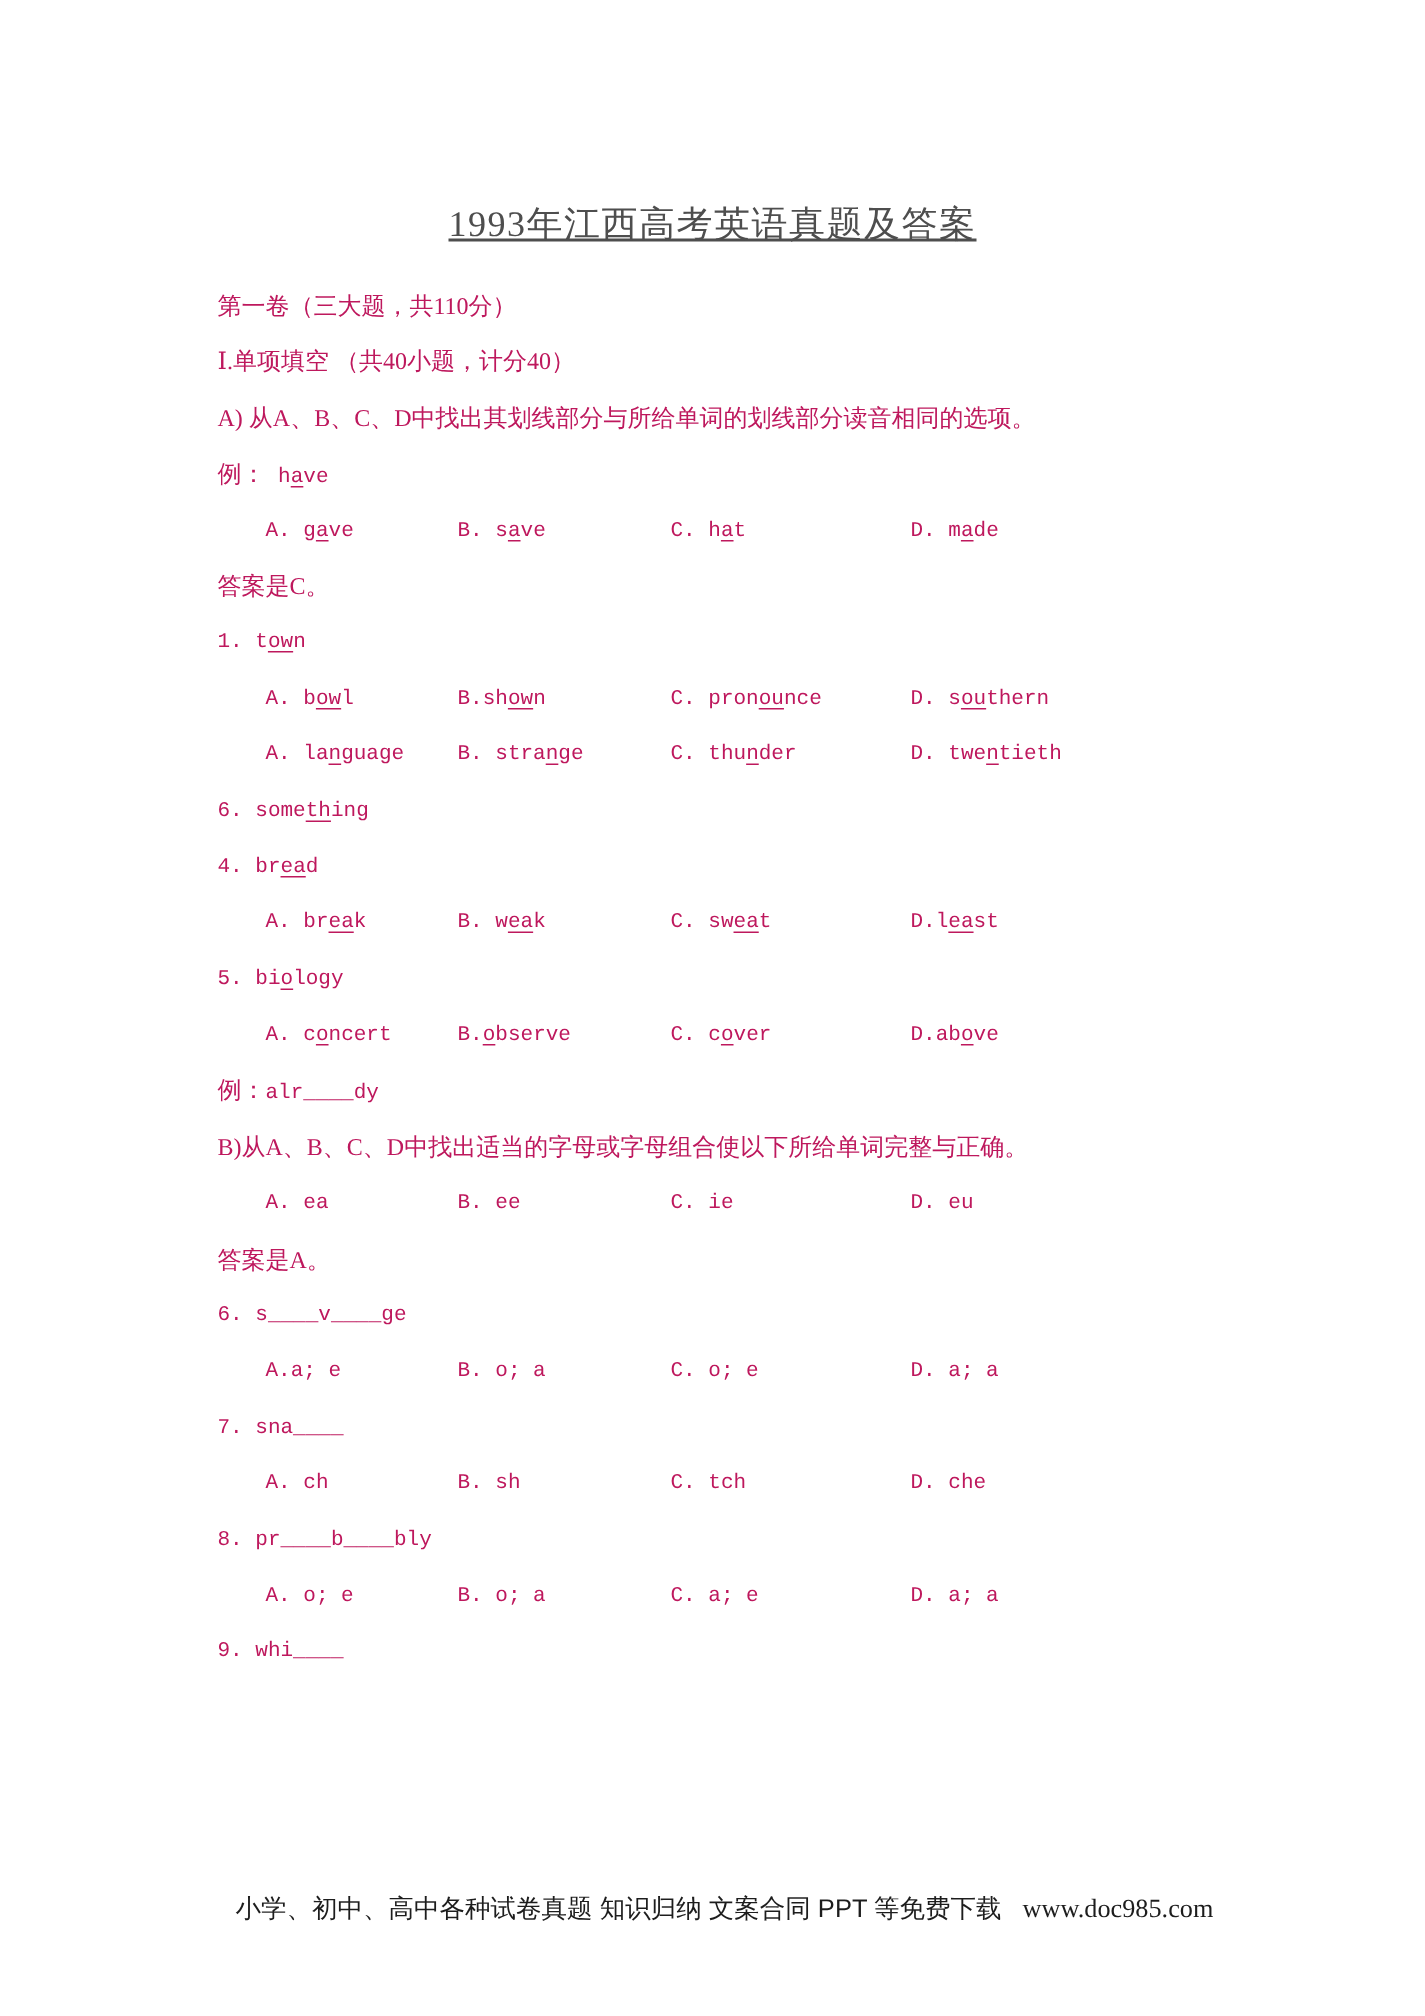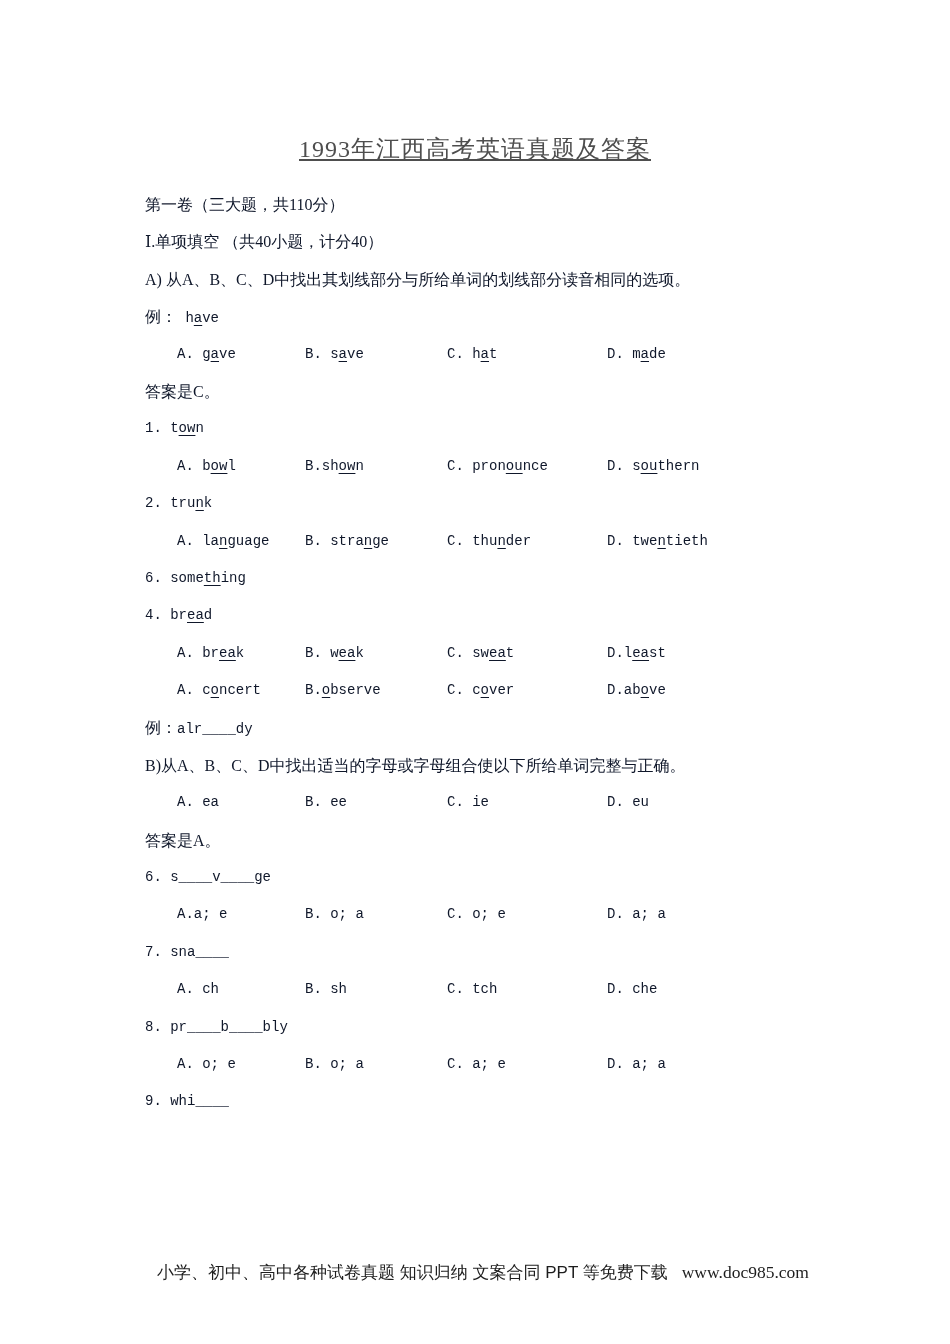--- a/index.html
+++ b/index.html
@@ -24,21 +24,21 @@
     font-size: 24px;
     letter-spacing: 1px;
     color: #4e4e4e;
     text-decoration: underline;
   }
   .doc {
     position: absolute;
     top: 186px;
     left: 145px;
     right: 55px;
-    color: #0f172a;
+    color: #be185d;
   }
   .line {
     height: 37.4px;
     line-height: 37.4px;
     white-space: pre;
     font-family: "Liberation Mono", "DejaVu Sans Mono", monospace;
     font-size: 14px;
   }
   .line .cn {
     font-family: "Liberation Serif", "DejaVu Serif", serif;
@@ -81,25 +81,25 @@
 
   <div class="doc" id="doc">
       <div class="line para"><span class="cn">第一卷（三大题，共110分）</span></div>
       <div class="line para"><span class="cn">Ⅰ.单项填空 （共40小题，计分40）</span></div>
       <div class="line para"><span class="cn">A) 从A、B、C、D中找出其划线部分与所给单词的划线部分读音相同的选项。</span></div>
       <div class="line question"><span class="cn">例：</span><span> h</span><span class="u">a</span><span>ve</span></div>
       <div class="line options"><span class="opt opt-0"><span>A. g</span><span class="u">a</span><span>ve</span></span><span class="opt opt-1"><span>B. s</span><span class="u">a</span><span>ve</span></span><span class="opt opt-2"><span>C. h</span><span class="u">a</span><span>t</span></span><span class="opt opt-3"><span>D. m</span><span class="u">a</span><span>de</span></span></div>
       <div class="line para"><span class="cn">答案是C。</span></div>
       <div class="line question"><span>1. t</span><span class="u">ow</span><span>n</span></div>
       <div class="line options"><span class="opt opt-0"><span>A. b</span><span class="u">ow</span><span>l</span></span><span class="opt opt-1"><span>B.sh</span><span class="u">ow</span><span>n</span></span><span class="opt opt-2"><span>C. pron</span><span class="u">ou</span><span>nce</span></span><span class="opt opt-3"><span>D. s</span><span class="u">ou</span><span>thern</span></span></div>
-      <div class="line question"><span>2. tru</span><span class="u">n</span><span>k</span></div>
       <div class="line options"><span class="opt opt-0"><span>A. la</span><span class="u">n</span><span>guage</span></span><span class="opt opt-1"><span>B. stra</span><span class="u">n</span><span>ge</span></span><span class="opt opt-2"><span>C. thu</span><span class="u">n</span><span>der</span></span><span class="opt opt-3"><span>D. twe</span><span class="u">n</span><span>tieth</span></span></div>
       <div class="line question"><span>6. some</span><span class="u">th</span><span>ing</span></div>
       <div class="line question"><span>4. br</span><span class="u">ea</span><span>d</span></div>
       <div class="line options"><span class="opt opt-0"><span>A. br</span><span class="u">ea</span><span>k</span></span><span class="opt opt-1"><span>B. w</span><span class="u">ea</span><span>k</span></span><span class="opt opt-2"><span>C. sw</span><span class="u">ea</span><span>t</span></span><span class="opt opt-3"><span>D.l</span><span class="u">ea</span><span>st</span></span></div>
+      <div class="line question"><span>5. bi</span><span class="u">o</span><span>logy</span></div>
       <div class="line options"><span class="opt opt-0"><span>A. c</span><span class="u">o</span><span>ncert</span></span><span class="opt opt-1"><span>B.</span><span class="u">o</span><span>bserve</span></span><span class="opt opt-2"><span>C. c</span><span class="u">o</span><span>ver</span></span><span class="opt opt-3"><span>D.ab</span><span class="u">o</span><span>ve</span></span></div>
       <div class="line question"><span class="cn">例：</span><span>alr____dy</span></div>
       <div class="line para"><span class="cn">B)从A、B、C、D中找出适当的字母或字母组合使以下所给单词完整与正确。</span></div>
       <div class="line options"><span class="opt opt-0"><span>A. ea</span></span><span class="opt opt-1"><span>B. ee</span></span><span class="opt opt-2"><span>C. ie</span></span><span class="opt opt-3"><span>D. eu</span></span></div>
       <div class="line para"><span class="cn">答案是A。</span></div>
       <div class="line question"><span>6. s____v____ge</span></div>
       <div class="line options"><span class="opt opt-0"><span>A.a; e</span></span><span class="opt opt-1"><span>B. o; a</span></span><span class="opt opt-2"><span>C. o; e</span></span><span class="opt opt-3"><span>D. a; a</span></span></div>
       <div class="line question"><span>7. sna____</span></div>
       <div class="line options"><span class="opt opt-0"><span>A. ch</span></span><span class="opt opt-1"><span>B. sh</span></span><span class="opt opt-2"><span>C. tch</span></span><span class="opt opt-3"><span>D. che</span></span></div>
       <div class="line question"><span>8. pr____b____bly</span></div>

